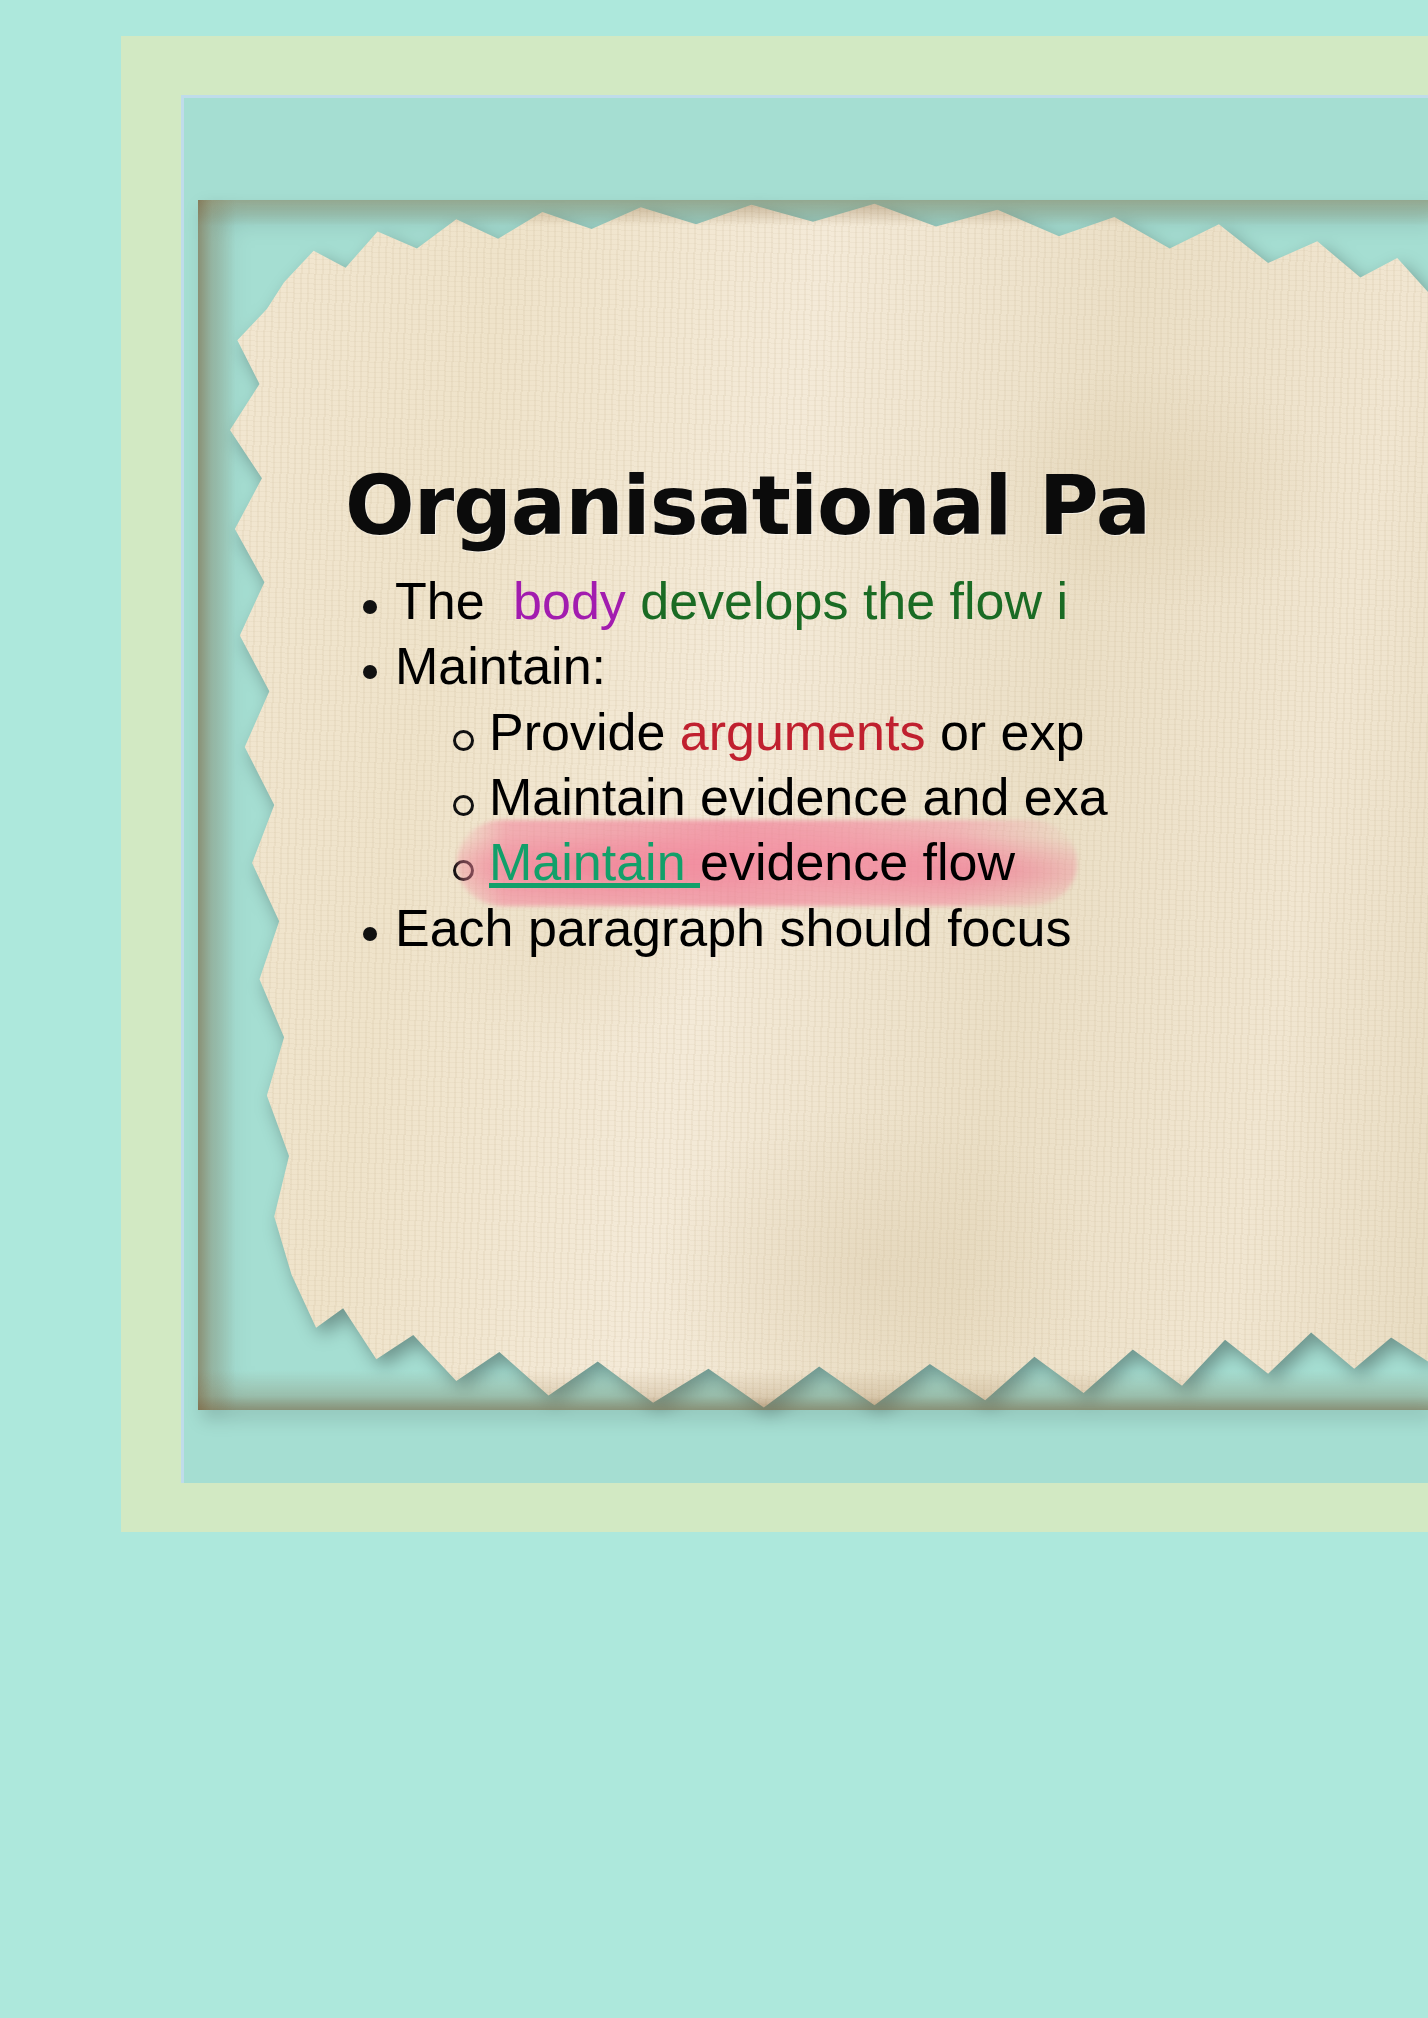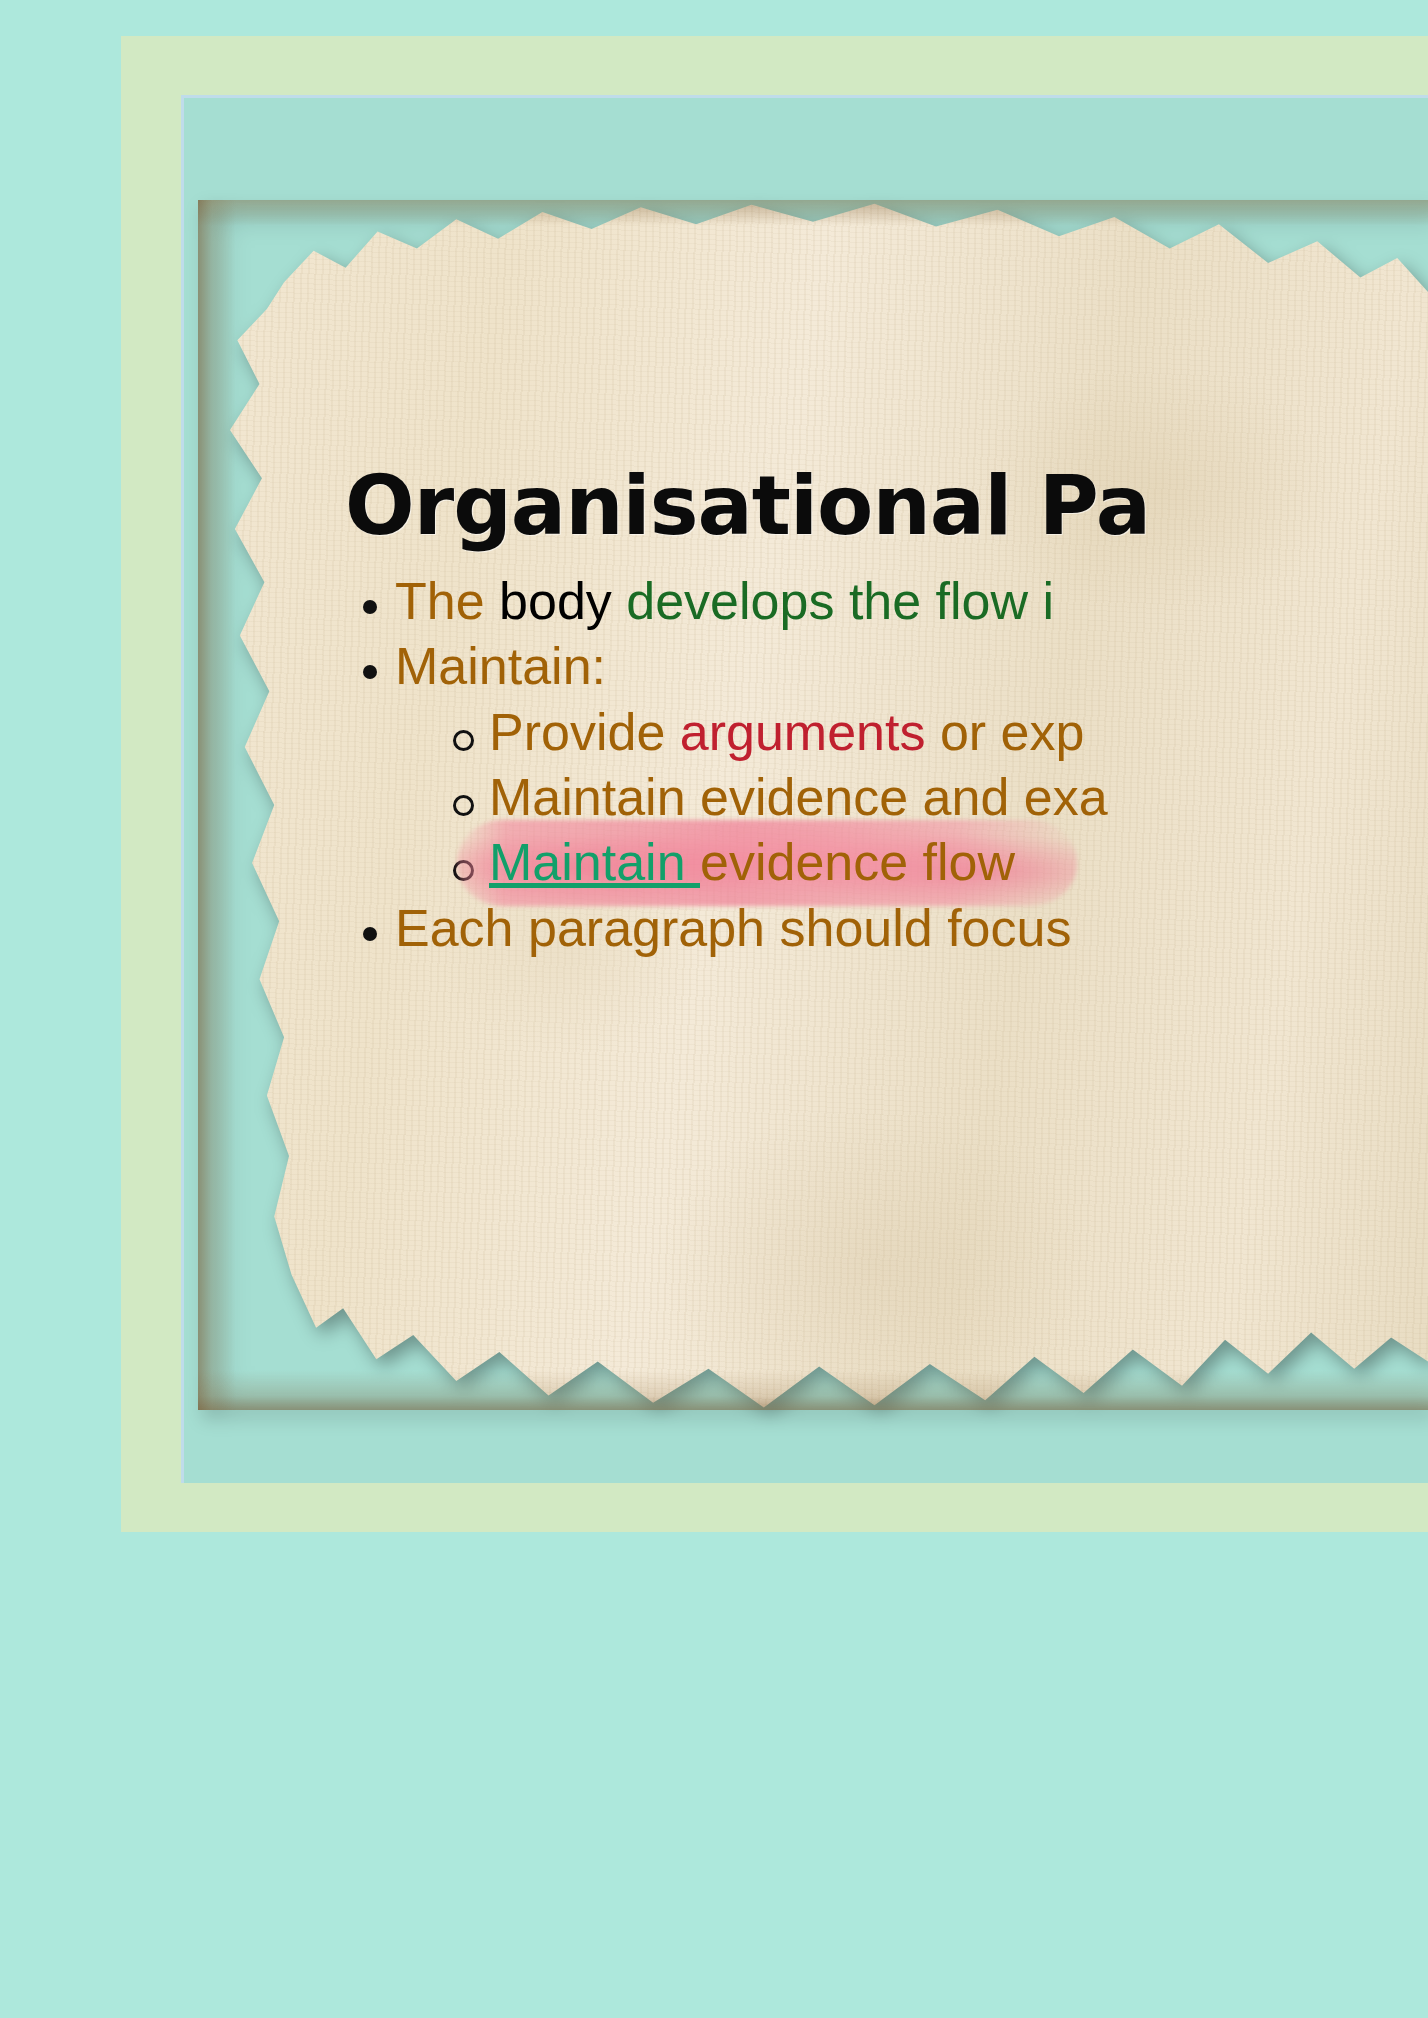--- a/index.html
+++ b/index.html
@@ -123,25 +123,25 @@
   li.b2::before {
     content:"";
     position:absolute;
     left:16px; top:28px;
     width:15px; height:15px;
     border-radius:50%;
     border:3px solid #111;
     background:transparent;
   }
 
-  .t-teal   { color:#000000; }
+  .t-teal   { color:#a21caf;margin-left:14px; }
   .t-green  { color:#1a6b24; }
   .t-red    { color:#c0202f;margin-top:32px; }
   .t-emer   { color:#12a06a;text-decoration:underline; }
-  .t-black  { color:#a16207; }
+  .t-black  { color:#000000; }
 
   
   li.highlighted { position:relative; }
   li.highlighted .hl-stroke {
     position:absolute;
     left:20px; top:-12px;
     width:620px; height:86px;
     background:
       radial-gradient(ellipse 48% 58% at 20% 55%, rgba(240,128,150,.75), rgba(240,128,150,0) 72%),
       radial-gradient(ellipse 52% 62% at 55% 45%, rgba(244,140,160,.70), rgba(244,140,160,0) 74%),

